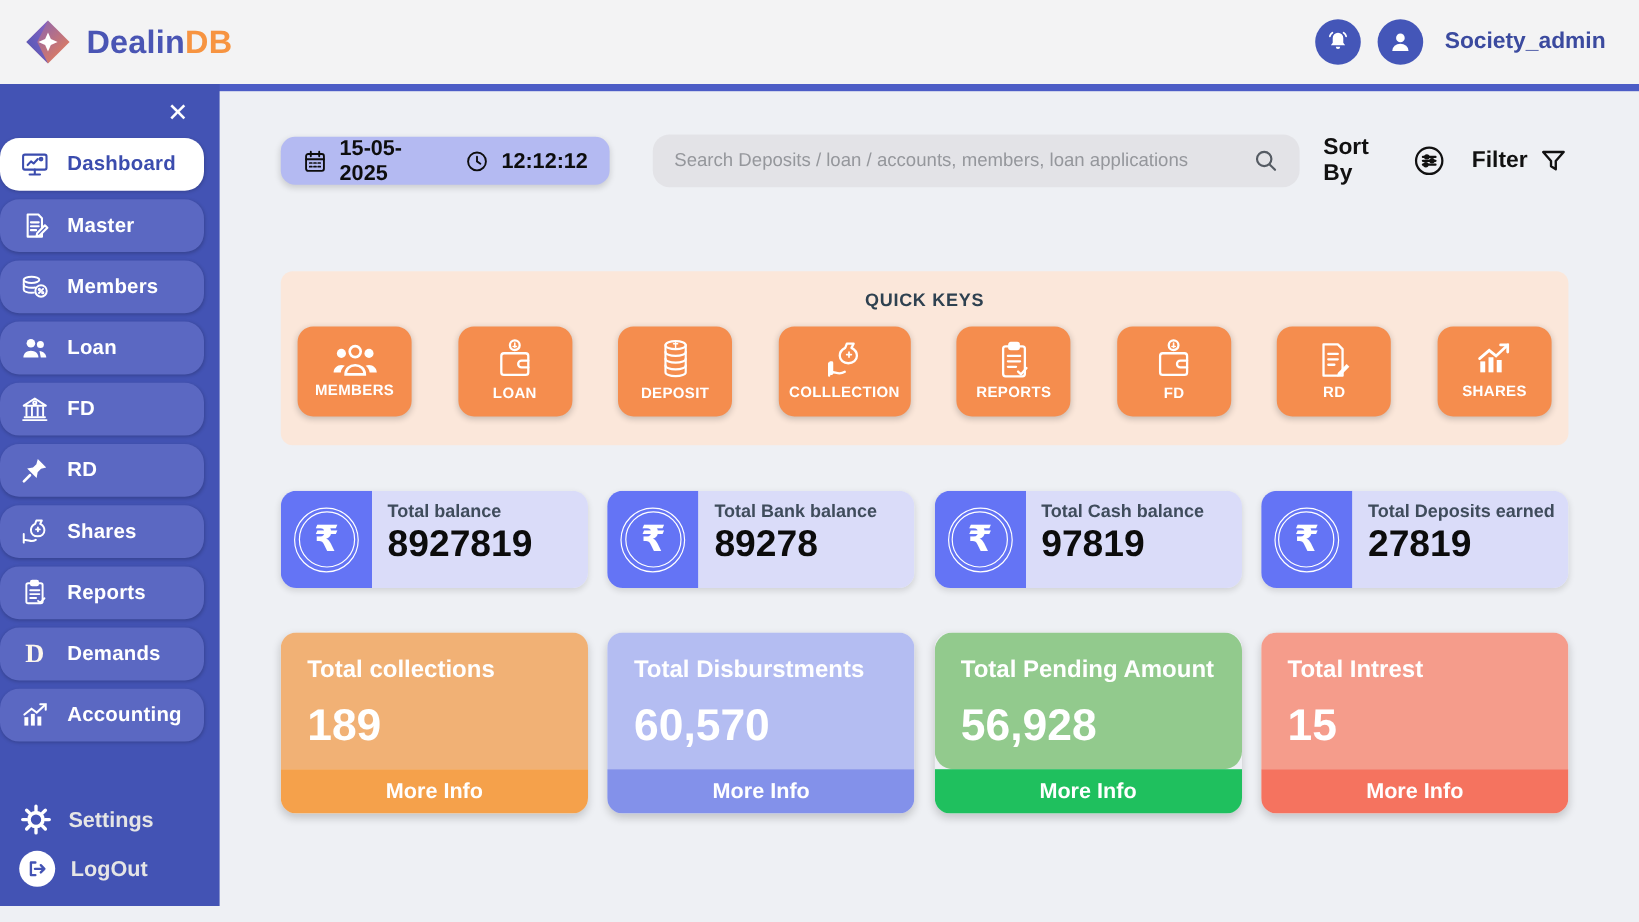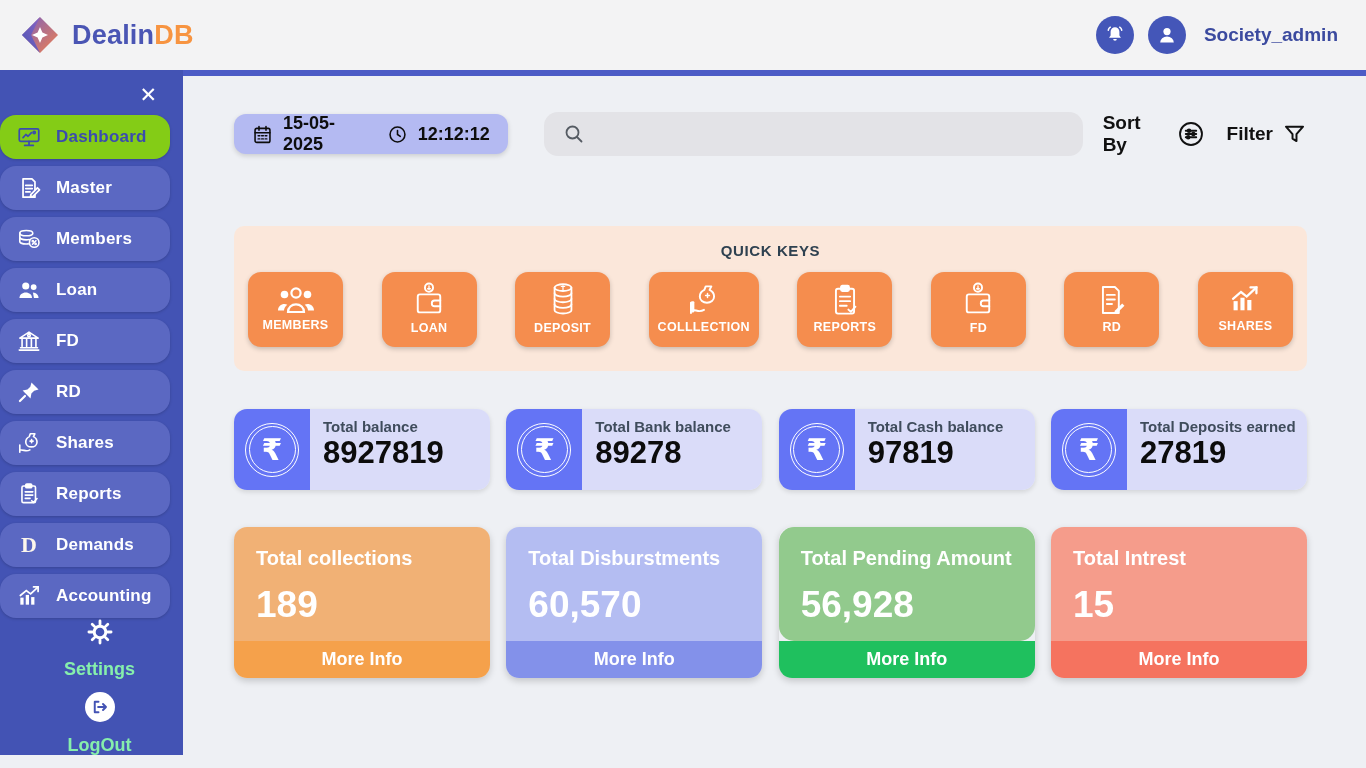--- a/index.html
+++ b/index.html
@@ -25,23 +25,23 @@
   
   .sidebar { position:absolute; top:70px; left:0; width:183px; height:685px; background:#4353b4;
              z-index:6; display:flex; flex-direction:column; padding-top:10px; }
   .sidebar-close { align-self:flex-end; margin:4px 26px 10px 0; color:#fff; font-size:21px; font-weight:bold; cursor:pointer; line-height:1; }
   .nav { display:flex; flex-direction:column; gap:7px; }
   .nav-item { display:flex; align-items:center; gap:12px; height:44px; margin-right:13px;
               border-radius:16px; background:#5b68c2; color:#fff; padding-left:14px; cursor:pointer;
               box-shadow:0 1px 3px rgba(0,0,0,.18); }
   .nav-item .ico { width:30px; height:30px; display:flex; align-items:center; justify-content:center; flex:0 0 30px; }
   .nav-item .lbl { font-size:17px; font-weight:bold; letter-spacing:.2px; }
-  .nav-item.active { background:#84cc16; color:#3b4cae; }
+  .nav-item.active { background:#ffffff; color:#3b4cae; }
   .sidebar-bottom { margin-top:auto; padding:0 0 16px 16px; display:flex; flex-direction:column; gap:12px; }
-  .side-foot { display:flex; align-items:center; gap:13px; color:#86efac; cursor:pointer;flex-direction:column; }
+  .side-foot { display:flex; align-items:center; gap:13px; color:#e5e5e5; cursor:pointer; }
   .side-foot .lbl { font-size:18px; font-weight:bold; }
   .logout-circle { width:30px; height:30px; border-radius:50%; background:#fff; display:flex; align-items:center; justify-content:center; }
   .demand-letter { font-size:22px; font-weight:bold; color:#fdf7ec; font-family:"Liberation Serif","DejaVu Serif",serif; }
 
   
   .main { position:absolute; top:76px; left:183px; width:1183px; height:692px; padding:36px 59px 0 51px; }
 
   .toolbar { display:flex; align-items:center; height:44px; }
   .date-pill { display:flex; align-items:center; gap:10px; background:#b4baf2; border-radius:12px;
                height:40px; padding:0 18px; box-shadow:0 2px 5px rgba(0,0,0,.15); }
@@ -296,20 +296,21 @@
         <span style="margin-left:8px">
           <svg width="21" height="21" viewBox="0 0 24 24" fill="none" stroke="#0d0d0d" stroke-width="1.8" stroke-linecap="round">
             <circle cx="12" cy="12" r="8.5"></circle>
             <path d="M12 7.5V12l3.2 2.2"></path>
           </svg>
         </span>
         <span class="txt">12:12:12</span>
       </div>
 
       <div class="searchbar">
+        <input type="text" placeholder="Search Deposits / loan / accounts, members, loan applications" style="">
         <span>
           <svg width="24" height="24" viewBox="0 0 24 24" fill="none" stroke="#555b63" stroke-width="1.8" stroke-linecap="round">
             <circle cx="10.5" cy="10.5" r="6"></circle>
             <path d="M15 15l4.5 4.5"></path>
           </svg>
         </span>
       </div>
 
       <div class="sort-group">
         <span class="tool-label">Sort By</span>

